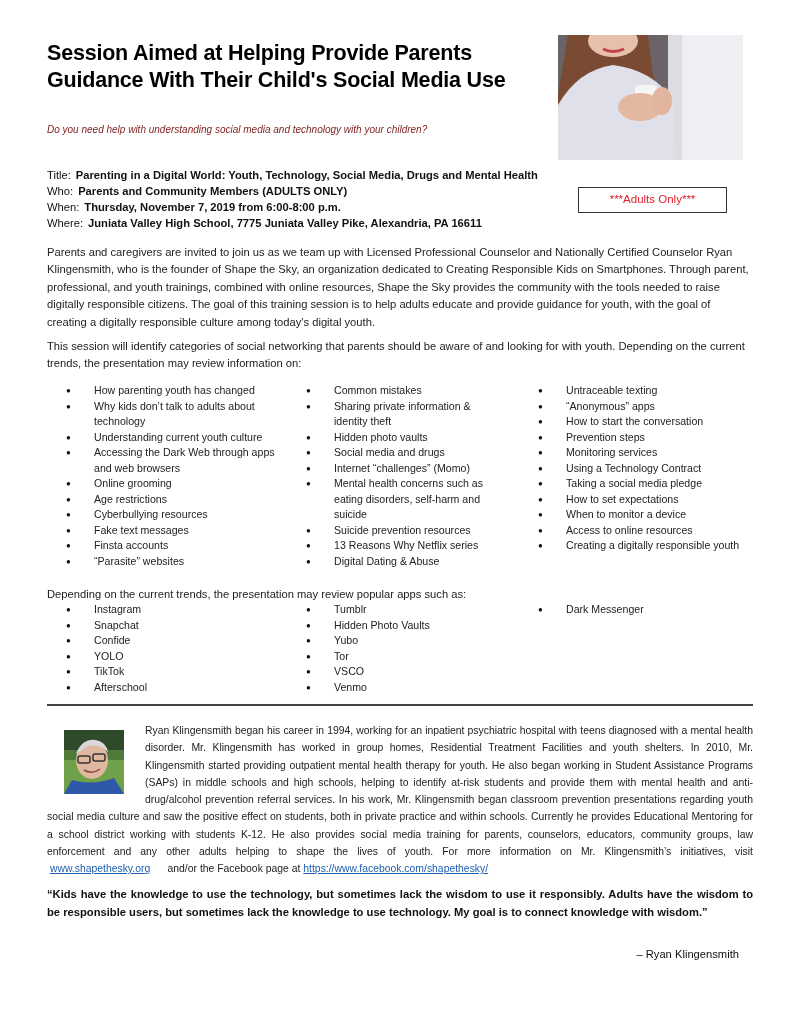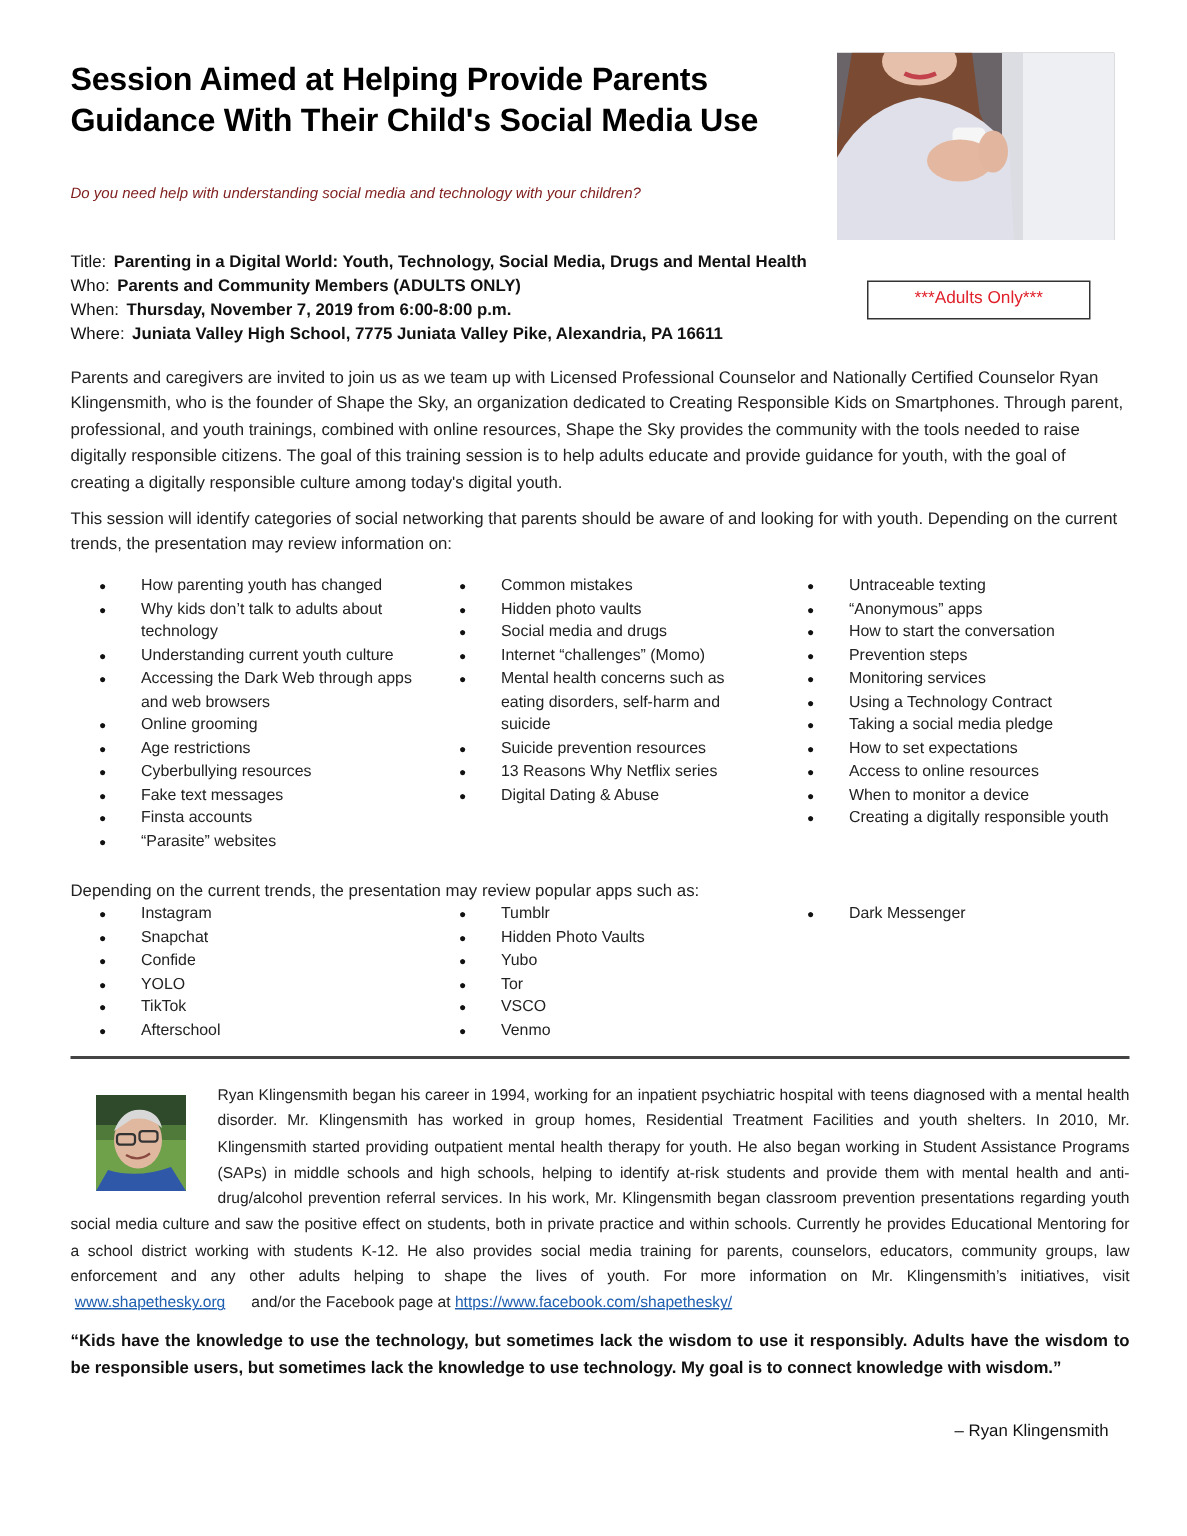--- a/index.html
+++ b/index.html
@@ -74,39 +74,40 @@
     <li>Accessing the Dark Web through apps and web browsers</li>
     <li>Online grooming</li>
     <li>Age restrictions</li>
     <li>Cyberbullying resources</li>
     <li>Fake text messages</li>
     <li>Finsta accounts</li>
     <li>“Parasite” websites</li>
   </ul>
 <ul class="abs b c2">
     <li>Common mistakes</li>
+    <li>Sharing private information &amp; identity theft</li>
     <li>Hidden photo vaults</li>
     <li>Social media and drugs</li>
     <li>Internet “challenges” (Momo)</li>
     <li>Mental health concerns such as eating disorders, self-harm and suicide</li>
     <li>Suicide prevention resources</li>
     <li>13 Reasons Why Netflix series</li>
     <li>Digital Dating &amp; Abuse</li>
   </ul>
 <ul class="abs b c3">
     <li>Untraceable texting</li>
     <li>“Anonymous” apps</li>
     <li>How to start the conversation</li>
     <li>Prevention steps</li>
     <li>Monitoring services</li>
     <li>Using a Technology Contract</li>
     <li>Taking a social media pledge</li>
     <li>How to set expectations</li>
+    <li>When to monitor a device</li>
     <li>Access to online resources</li>
-    <li>When to monitor a device</li>
     <li>Creating a digitally responsible youth</li>
   </ul>
 
 <div class="abs apps-intro">Depending on the current trends, the presentation may review popular apps such as:</div>
 <ul class="abs b a1">
     <li>Instagram</li>
     <li>Snapchat</li>
     <li>Confide</li>
     <li>YOLO</li>
     <li>TikTok</li>

